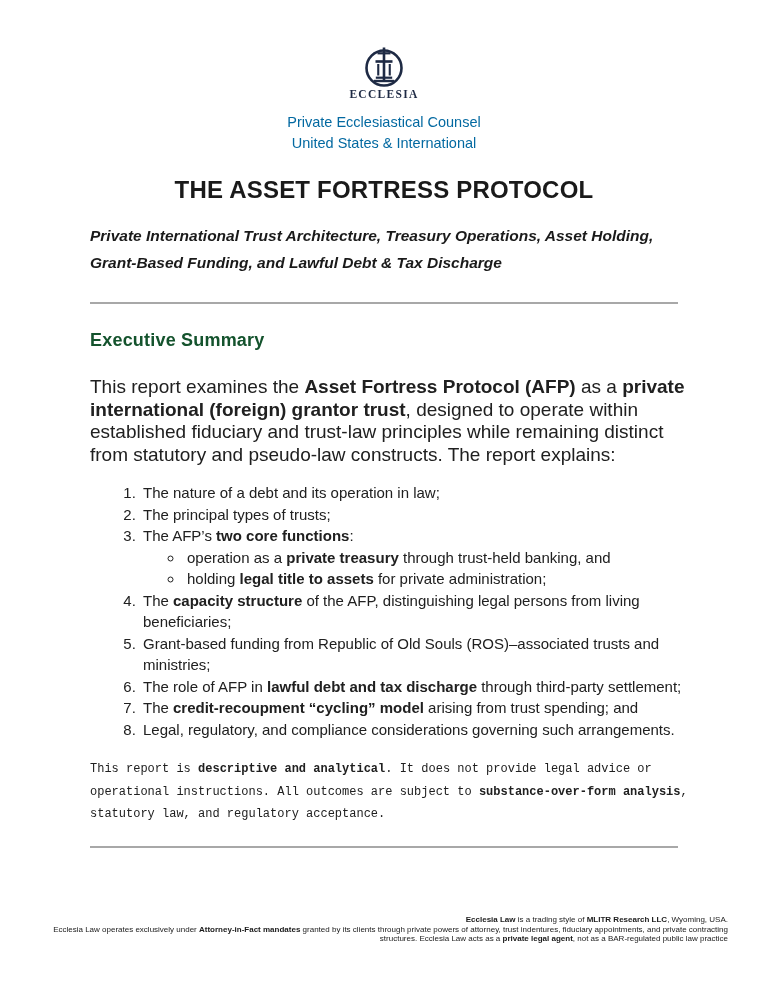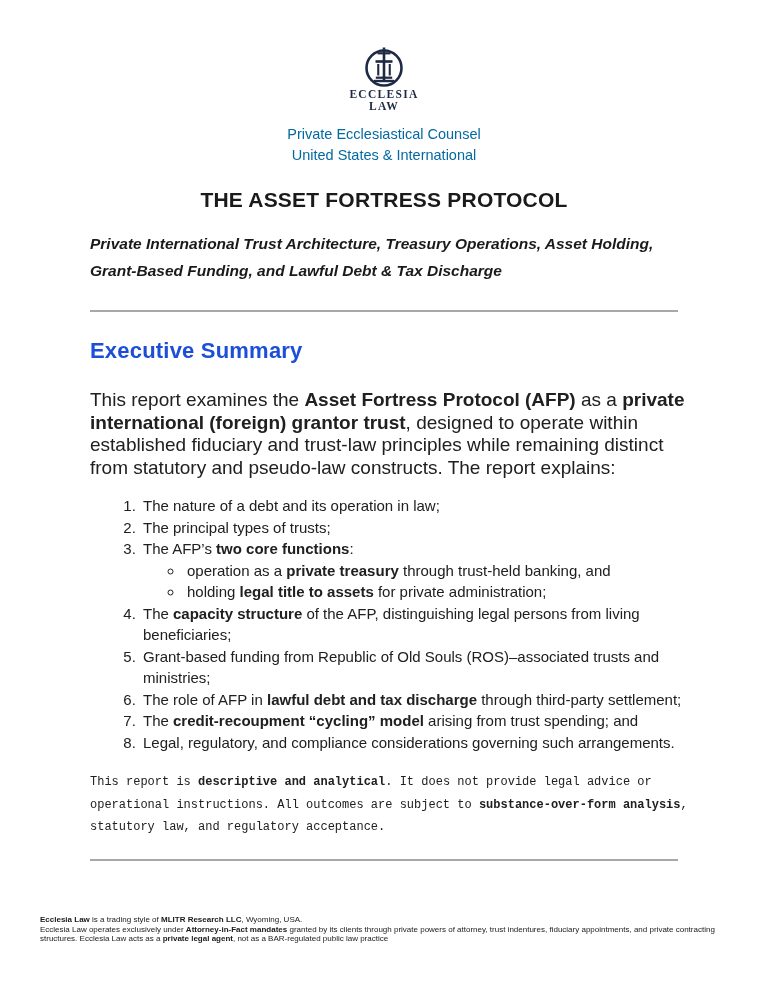--- a/index.html
+++ b/index.html
@@ -25,21 +25,21 @@
     color: #1e2a44;
   }
 
   
   .counsel { margin-top: 12px; text-align: center; font-size: 14.5px; line-height: 21px; color: #0369a1; }
   .counsel p { margin: 0; }
 
   
   .doc-title {
     margin: 22px 0 0 0;
-    font-size: 21px;
+    font-size: 24px;
     font-weight: 700;
     text-align: center;
     letter-spacing: 0.2px;
     color: #1a1a1a;
   }
 
   
   .subtitle {
     margin: 18px 80px 0 90px;
     font-size: 15.5px;
@@ -47,42 +47,42 @@
     line-height: 27px;
     color: #1a1a1a;
     font-style: italic;
   }
 
   
   .rule { border: 0; border-top: 2px solid #a8a8a8; margin: 26px 90px 0 90px; }
   .rule-bottom { border: 0; border-top: 2px solid #a8a8a8; margin: 20px 90px 0 90px; }
 
   
-  .exec-heading { margin: 26px 90px 0 90px; font-size: 22px; font-weight: 700; letter-spacing: 0.2px; color: #1d4ed8; }
+  .exec-heading { margin: 26px 90px 0 90px; font-size: 18px; font-weight: 700; letter-spacing: 0.2px; color: #14532d; }
 
   .body-text { margin: 25px 80px 0 90px; font-size: 19px; line-height: 22.5px; }
   .closing-text { margin: 18px 80px 0 90px; font-size: 12px; line-height: 22.5px; font-family: Liberation Mono, monospace; }
 
   .summary-list {
     margin: 16px 80px 0 90px;
     padding: 0 0 0 50px;
     font-size: 15px;
     line-height: 21.5px;
   }
   .summary-list > li { margin: 0; padding-left: 3px; }
   .sub-list { list-style-type: circle; margin: 0; padding-left: 41px; }
   .sub-list > li { padding-left: 3px; }
 
   b { font-weight: 700; }
 
   
   .page-footer {
     position: absolute;
     top: 915px; left: 40px; right: 40px;
-    text-align: left;
+    text-align: right;
     font-size: 8px;
     line-height: 9.6px;
     color: #1a1a1a;
   }
   .page-footer p { margin: 0; }
 </style>
 </head>
 <body>
 
 <div class="page">
@@ -93,21 +93,20 @@
         <circle cx="21" cy="22" r="17.5" fill="none" stroke="#1e2a44" stroke-width="2.6"></circle>
         <rect x="19.7" y="1.5" width="2.6" height="34.5" fill="#1e2a44"></rect>
         <rect x="14.5" y="6.2" width="13" height="2.2" fill="#1e2a44"></rect>
         <rect x="12.5" y="14.2" width="17" height="2.6" fill="#1e2a44"></rect>
         <rect x="14.2" y="18" width="2.1" height="11.5" fill="#1e2a44"></rect>
         <rect x="25.7" y="18" width="2.1" height="11.5" fill="#1e2a44"></rect>
         <rect x="12.8" y="30.6" width="16.4" height="2.2" fill="#1e2a44"></rect>
         <rect x="10.8" y="33.8" width="20.4" height="2.4" fill="#1e2a44"></rect>
       </svg>
       <div class="logo-line">ECCLESIA</div>
-      <div class="logo-line">LAW</div>
     </div>
   </header>
 
   <div class="counsel">
     <p>Private Ecclesiastical Counsel</p>
     <p>United States &amp; International</p>
   </div>
 
   <h1 class="doc-title">THE ASSET FORTRESS PROTOCOL</h1>
 

